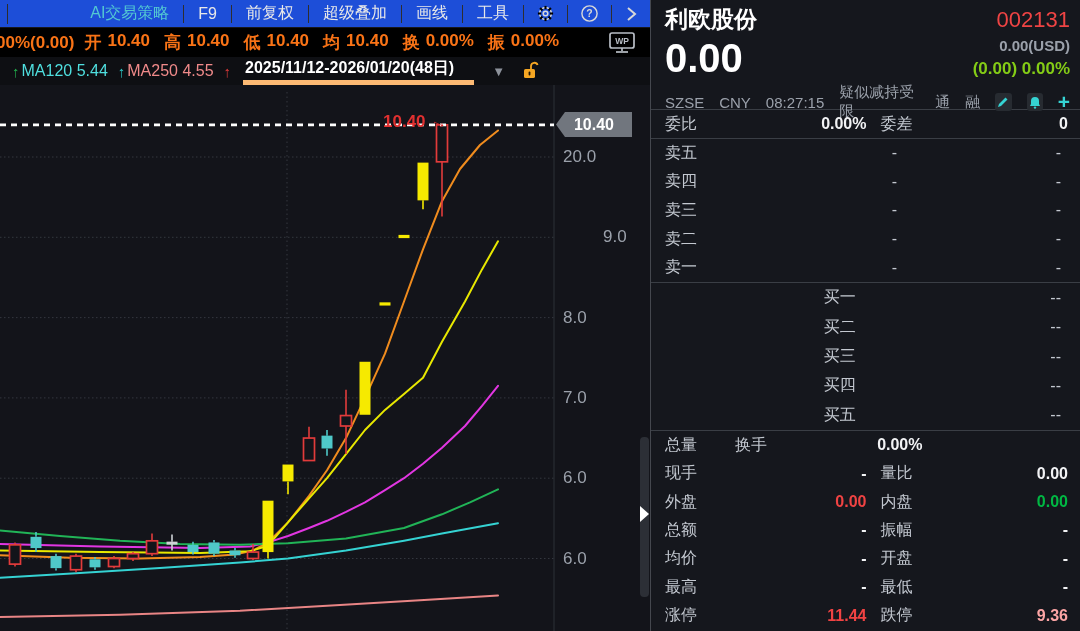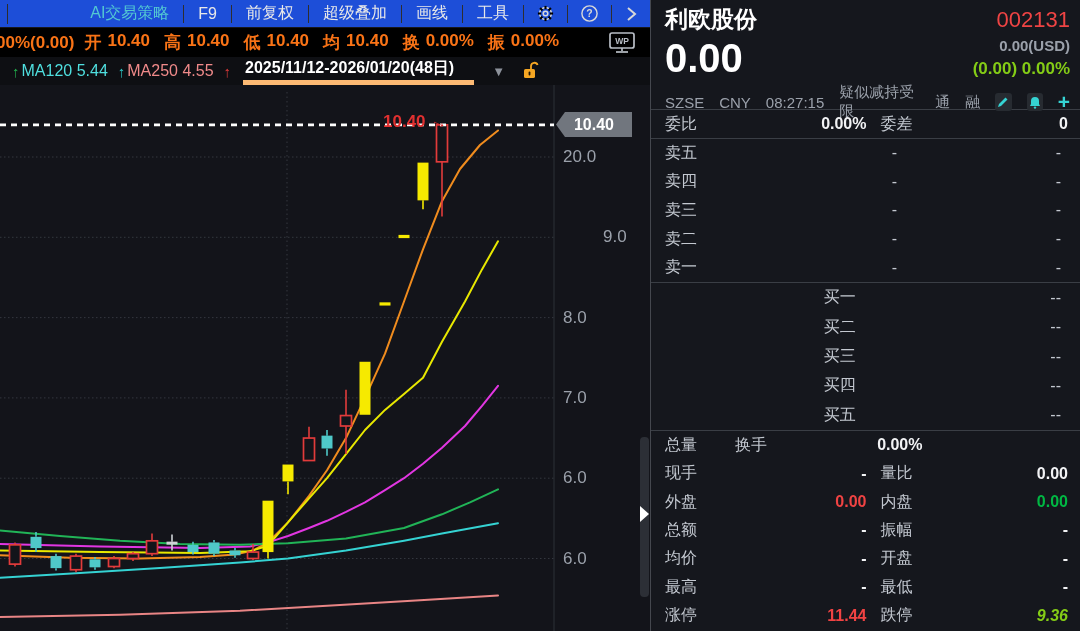--- a/index.html
+++ b/index.html
@@ -403,17 +403,17 @@
         <div class="g4 orow">
           <span class="lab">最高</span>
           <span class="val" style="color: rgb(242, 243, 245);">-</span>
           <span class="lab lab2">最低</span>
           <span class="val" style="color: rgb(242, 243, 245);">-</span>
         </div>
         <div class="g4 orow">
           <span class="lab">涨停</span>
           <span class="val" style="color: rgb(240, 67, 67);">11.44</span>
           <span class="lab lab2">跌停</span>
-          <span class="val" style="color: #84cc16; font-style: italic;">9.36</span>
+          <span class="val" style="color: #fca5a5;">9.36</span>
         </div>
       </div>
   </div>
 </div>
 
 </body></html>

